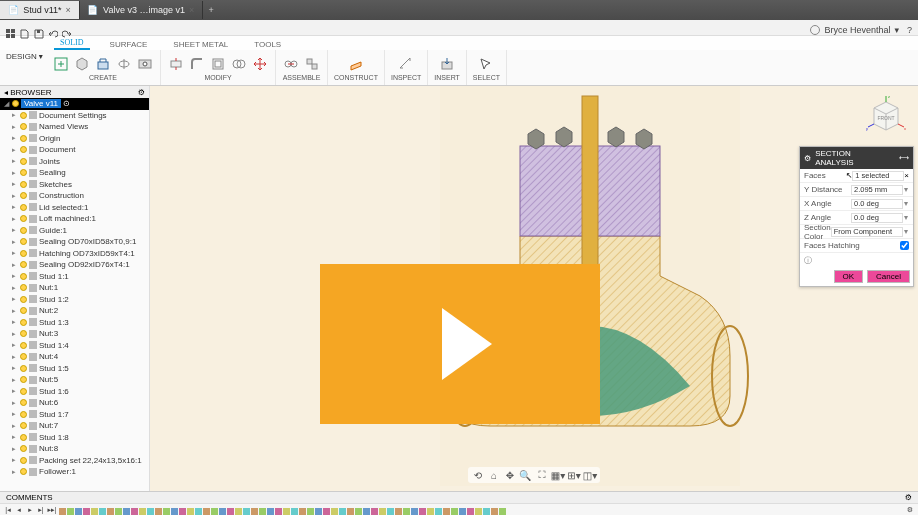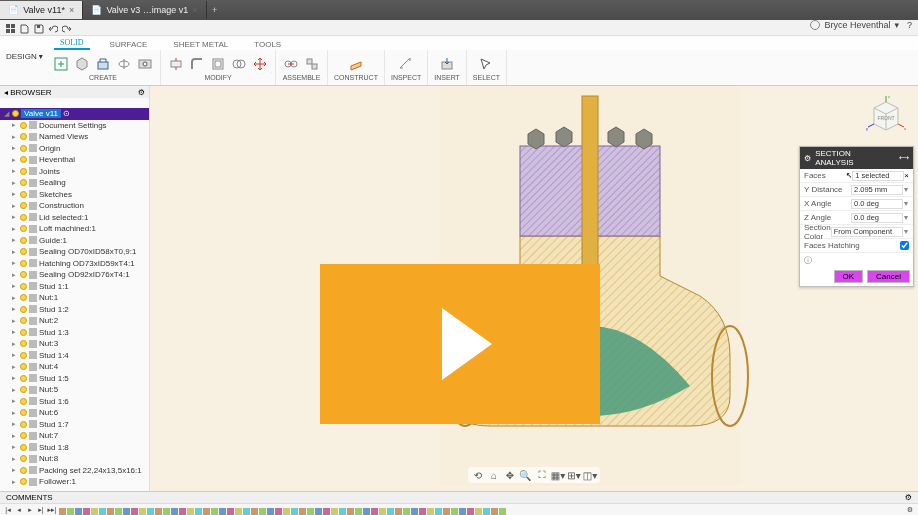--- a/index.html
+++ b/index.html
@@ -2,21 +2,21 @@
 <html><head>
 <meta charset="utf-8">
 <style>
 * { box-sizing: border-box; margin: 0; padding: 0; font-family: "Segoe UI", Arial, sans-serif; }
 html, body { width: 918px; height: 515px; overflow: hidden; background: #fefefe; }
 .tabbar { height: 20px; background: linear-gradient(#5a5a5a,#4a4a4a); display: flex; align-items: center; font-size: 9px; color: #eee; }
 .tab { height: 18px; padding: 2px 8px; display: flex; align-items: center; gap: 4px; border-right: 1px solid #333; }
 .tab.active { background: #e8e8e8; color: #222; }
 .tab .close { color: #666; cursor: pointer; }
 .tab-plus { width: 16px; text-align:center; color:#ccc; cursor:pointer; }
-.qat { height: 16px; background: #f2f2f2; display:flex; align-items:flex-start; gap:4px; padding:0 6px; border-bottom:1px solid #ddd; }
+.qat { height: 16px; background: #f2f2f2; display:flex; align-items:flex-end; gap:4px; padding:0 6px; border-bottom:1px solid #ddd; }
 .qat-ico { width: 10px; height: 10px; display:inline-block; }
 .qat .spacer { flex:1; }
 .user { font-size: 9px; color:#444; display:flex; align-items:center; gap:4px; }
 .clock-icon { width:10px; height:10px; border:1px solid #888; border-radius:50%; position:relative; }
 .ribbon-tabs { height:14px; display:flex; align-items:flex-end; gap:14px; padding-left:54px; font-size:8px; color:#666; }
 .ribbon-tabs .rt { padding:1px 6px; cursor:pointer; }
 .ribbon-tabs .rt.active { color:#0696d7; border-bottom:2px solid #0696d7;font-family:Liberation Serif, serif; }
 .ribbon { height: 36px; background:#fafafa; border-bottom:1px solid #ccc; display:flex; align-items:stretch;text-align:right; }
 .ribbon-group { display:flex; flex-direction:column; align-items:center; justify-content:center; padding:0 6px; border-right:1px solid #e6e6e6; position:relative;}
 .ribbon-group .icons { display:flex; gap:3px; }
@@ -25,50 +25,50 @@
 .rib-ico svg { width:16px; height:16px; }
 .design-menu { position:absolute; left:6px; top:2px; font-size:8px; color:#333; display:flex; align-items:center; gap:2px; }
 .main { display:flex; height: calc(515px - 20px - 16px - 14px - 36px - 12px - 12px); position:relative; }
 .browser { width:150px; background:#fafafa; border-right:1px solid #ddd; position:absolute; left:0; top:0; bottom:0; z-index:2;}
 .browser-hdr { height:12px; background:#efefef; font-size:8px; padding:1px 4px; display:flex; align-items:center; justify-content:space-between; }
 .browser-tree { font-size:8px; color:#333; }
 .tree-row { display:flex; align-items:center; gap:2px; height:11.5px; padding-left:4px; cursor:default;}
 .tree-row .caret { width:6px; display:inline-block; color:#888; font-size:7px;}
 .tree-row .bulb { width:7px; height:7px; background:#ffd24a; border-radius:50%; border:0.5px solid #c9a200;}
 .tree-row .cube { width:8px; height:8px; background:#bbb; display:inline-block;}
-.tree-row.active { background:#4c1d95; color:#fff;margin-top:10px;}
+.tree-row.active { background:#000000; color:#fff;}
 .tree-indent1 { padding-left:12px; }
 .viewport { flex:1; background:#f8f0e0; position:relative; margin-left:150px; }
 .viewcube { position:absolute; right:12px; top:8px; width:40px; height:44px; }
 .section-panel { position:absolute; right:4px; top:60px; width:115px; background:#fff; border:1px solid #bbb; font-size:8px; box-shadow:0 1px 3px rgba(0,0,0,0.2); z-index:5;}
 .section-panel .sp-title { background:#3a3a3a; color:#fff; padding:2px 4px; display:flex; align-items:center; gap:4px;}
 .sp-row { display:flex; align-items:center; padding:1px 4px; border-bottom:1px solid #eee; height:14px;}
 .sp-row .lbl { flex:1; color:#555;}
 .sp-row .val { width:52px; font-size:7.5px; color:#333; background:#fff; border:1px solid #ddd; padding:0 2px; height:10px; display:flex; align-items:center;}
 .sp-row .dd { width:6px; text-align:center; color:#888;}
 .sp-btns { display:flex; justify-content:flex-end; gap:4px; padding:3px;}
-.sp-btns button { font-size:8px; padding:1px 8px; border:1px solid #bbb; background:#d946ef; cursor:pointer;}
+.sp-btns button { font-size:8px; padding:1px 8px; border:1px solid #bbb; background:#ec4899; cursor:pointer;}
 .play-overlay { position:absolute; left:320px; top:178px; width:280px; height:160px; background:#f5a623; display:flex; align-items:center; justify-content:center; z-index:10; cursor:pointer;}
 .play-overlay .tri { width:0; height:0; border-left:50px solid #fff; border-top:36px solid transparent; border-bottom:36px solid transparent; margin-left:14px;}
 .view-toolbar { position:absolute; bottom:8px; left:50%; transform:translateX(-50%); display:flex; gap:4px; background:rgba(255,255,255,0.7); padding:2px 4px; border-radius:3px; }
 .vt-ico { width:12px; height:12px; display:flex; align-items:center; justify-content:center; font-size:10px; color:#555;}
 .comments-bar { height:12px; background:#efefef; border-top:1px solid #ccc; font-size:8px; padding:0 6px; display:flex; align-items:center; justify-content:space-between;}
 .timeline { height:12px; background:#f6f6f6; border-top:1px solid #ddd; display:flex; align-items:center; padding:0 4px; gap:3px; overflow:hidden;}
 .tl-btn { width:8px; height:8px; display:flex; align-items:center; justify-content:center; font-size:7px; color:#444;}
 .tl-feat { width:7px; height:7px; display:inline-block;}
 .valve-svg { position:absolute; left:160px; top:0; }
 .dim-label { position:absolute; font-size:7px; background:#fff; border:1px solid #999; padding:0 2px; }
 </style>
 </head>
 <body>
 
 <div class="tabbar">
   <div class="tab active">
     <span>📄</span>
-    <span>Valve v11*</span>
+    <span>Stud v11*</span>
     <span class="close">×</span>
   </div>
   <div class="tab">
     <span>📄</span>
     <span>Valve v3 …image v1</span>
     <span class="close">×</span>
   </div>
   <div class="tab-plus">+</div>
 </div>
 
@@ -278,21 +278,21 @@
           <div class="tree-row tree-indent1">
             <span class="caret">▸</span>
             <span class="bulb"></span>
             <span class="cube"></span>
             <span>Origin</span>
           </div>
           <div class="tree-row tree-indent1">
             <span class="caret">▸</span>
             <span class="bulb"></span>
             <span class="cube"></span>
-            <span>Heventhal</span>
+            <span>Document</span>
           </div>
           <div class="tree-row tree-indent1">
             <span class="caret">▸</span>
             <span class="bulb"></span>
             <span class="cube"></span>
             <span>Joints</span>
           </div>
           <div class="tree-row tree-indent1">
             <span class="caret">▸</span>
             <span class="bulb"></span>

